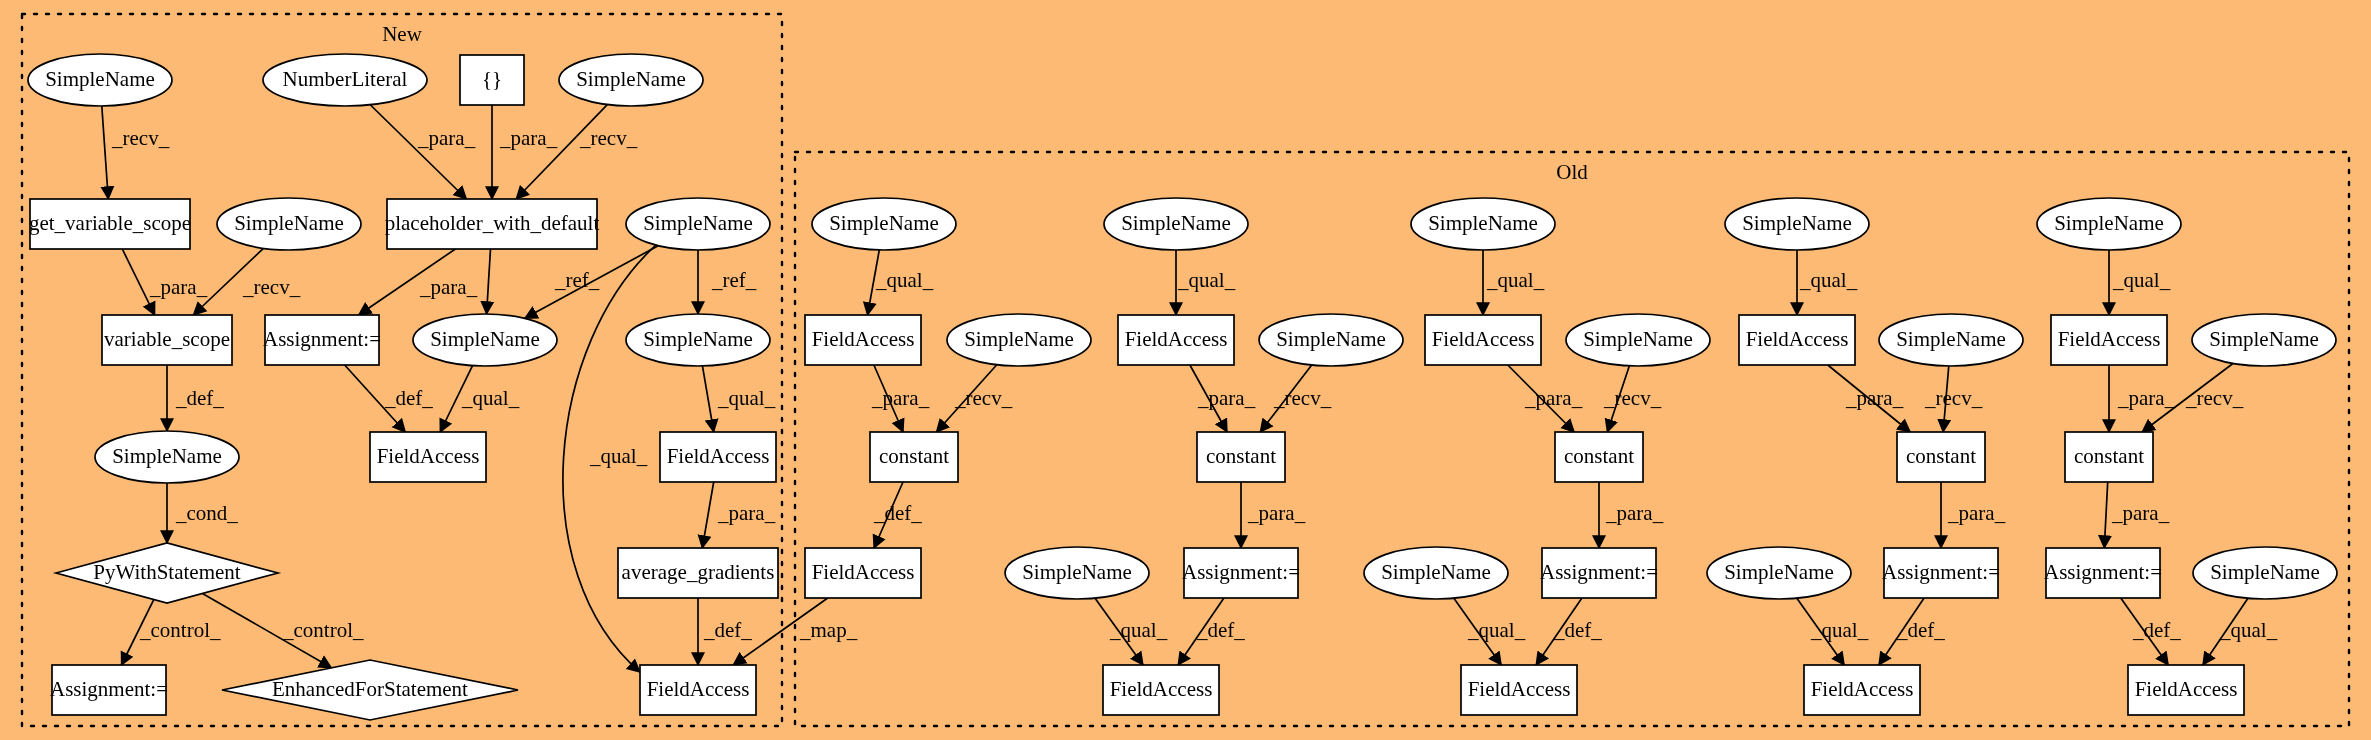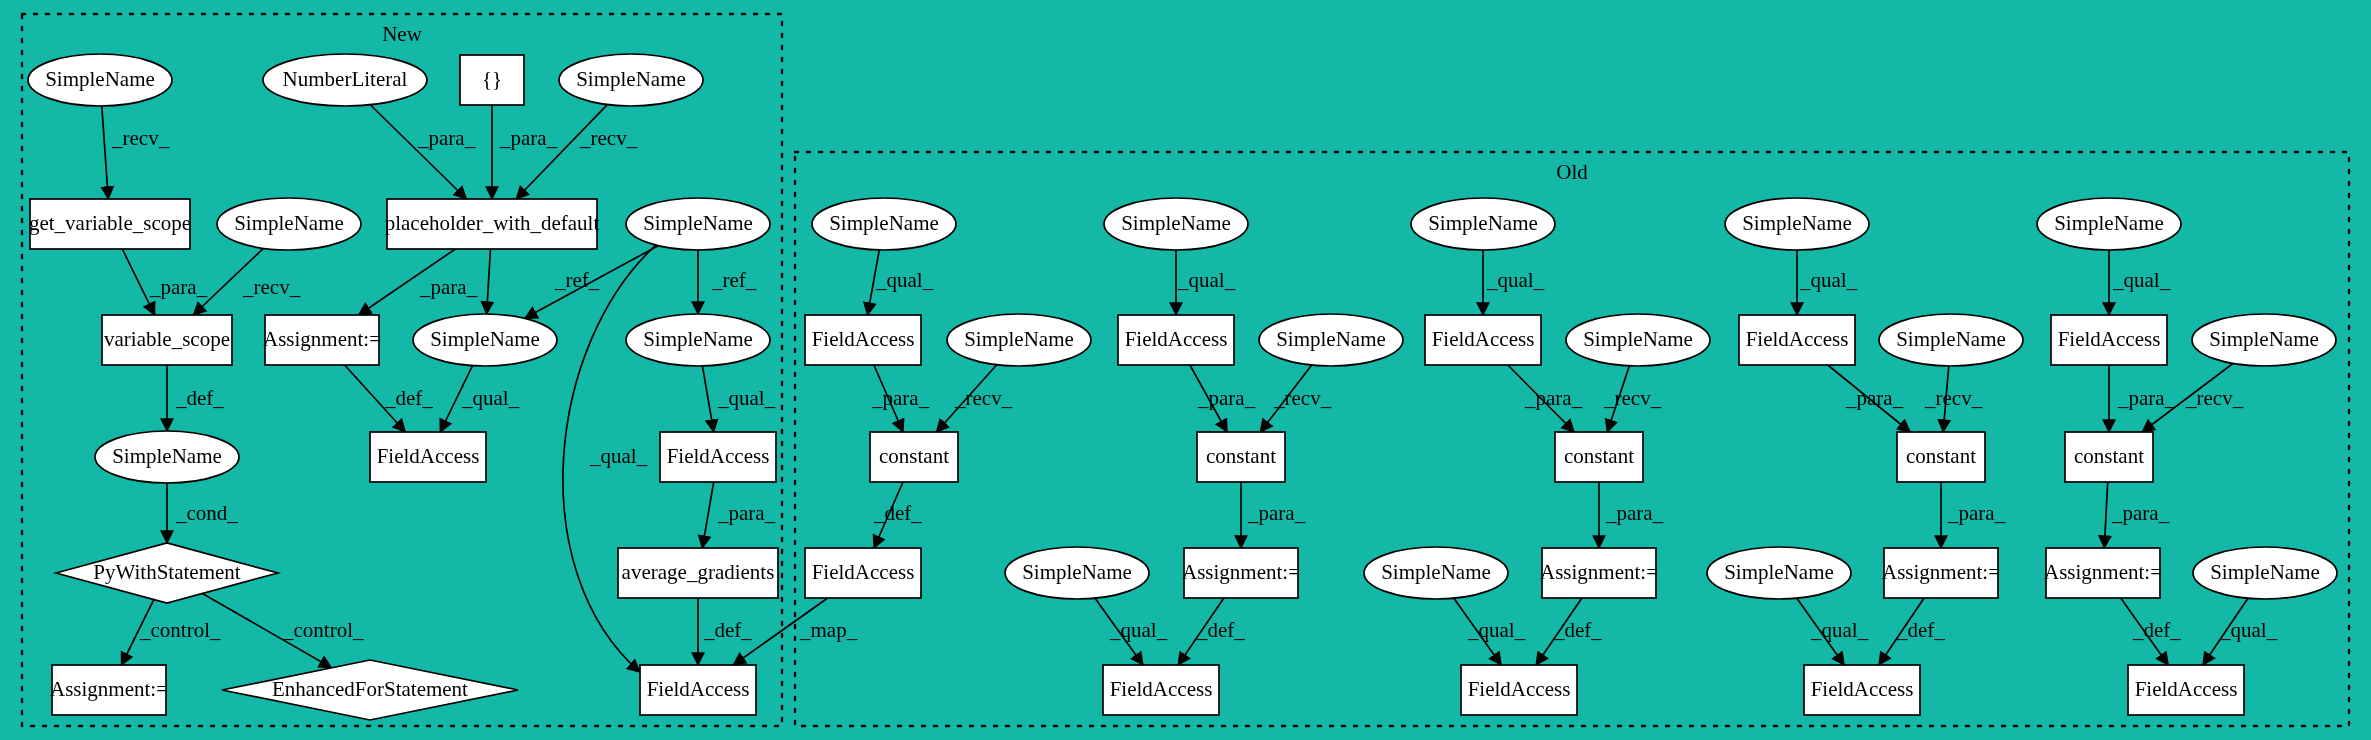--- a/index.html
+++ b/index.html
@@ -4,21 +4,21 @@
 <style>
   html, body {
     margin: 0;
     padding: 0;
     background: #ffffff;
   }
   #root {
     position: relative;
     width: 2371px;
     height: 740px;
-    background: #14b8a6;
+    background: #fdba74;
     font-family: "Liberation Serif", "DejaVu Serif", serif;
     overflow: hidden;
   }
   svg#graph {
     position: absolute;
     left: 0;
     top: 0;
     width: 2371px;
     height: 740px;
   }

